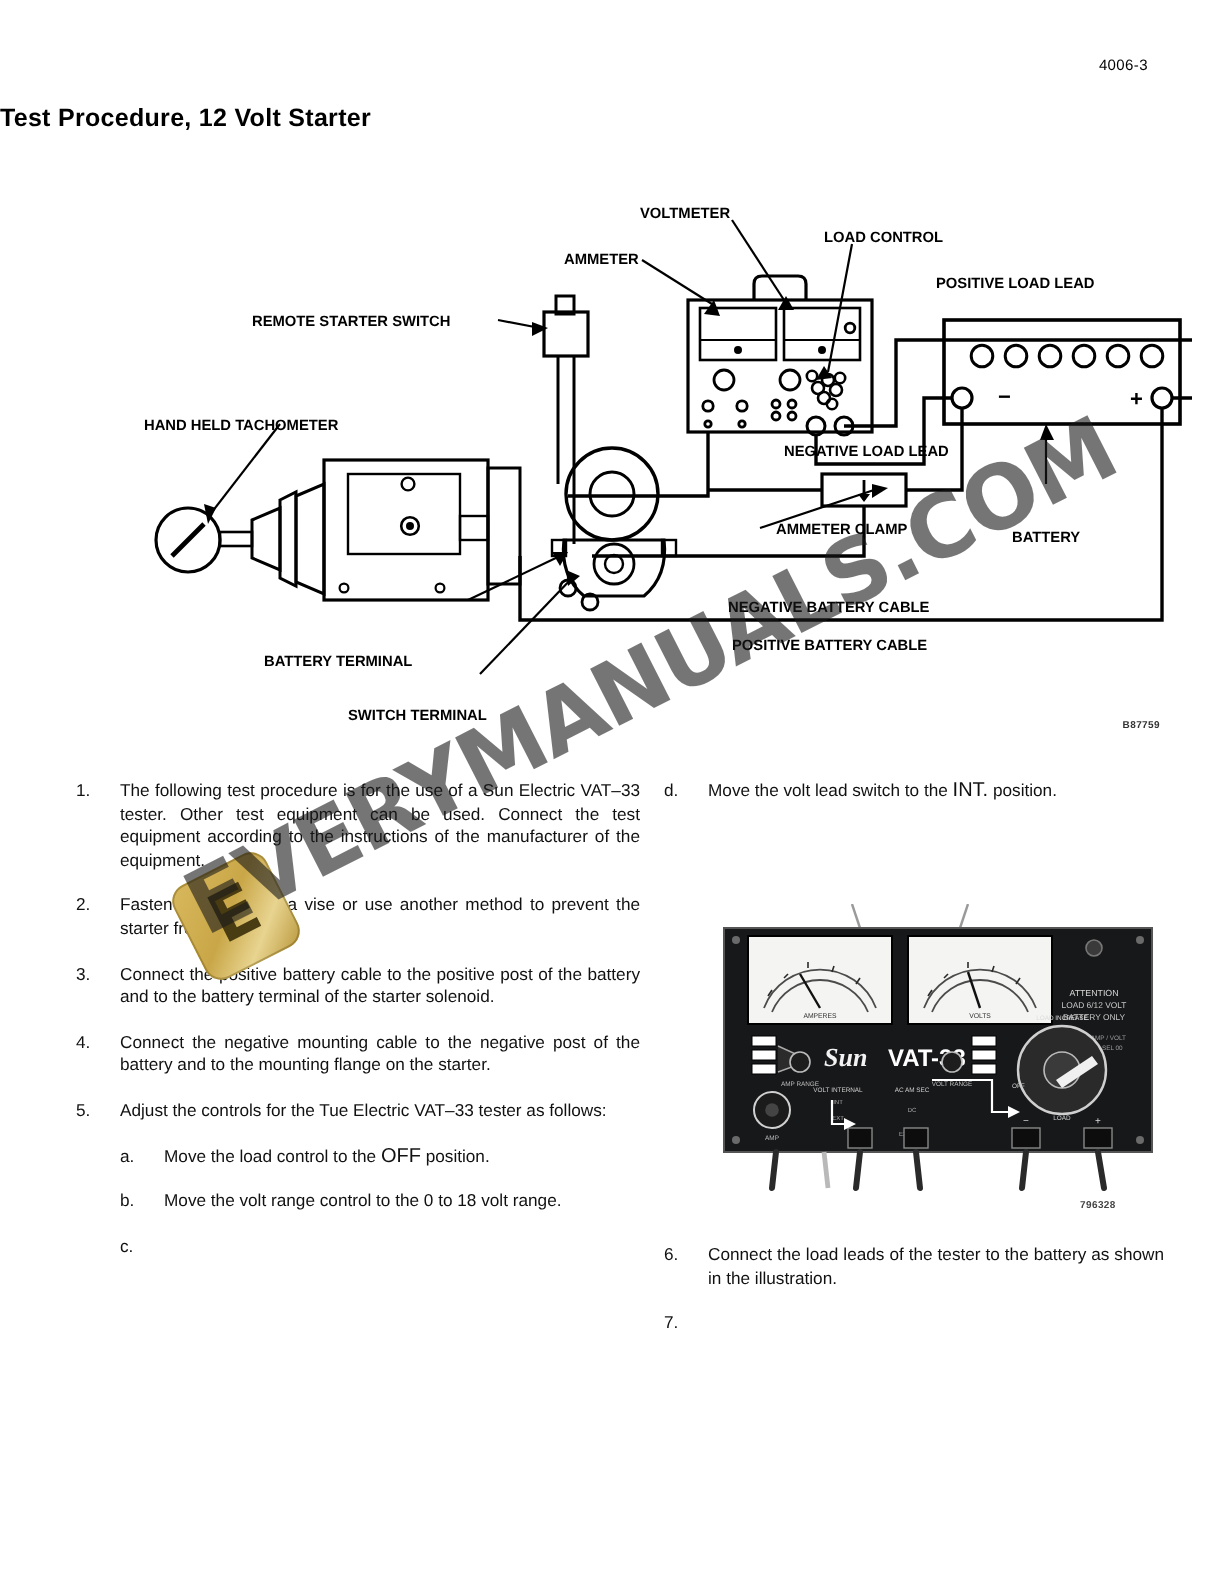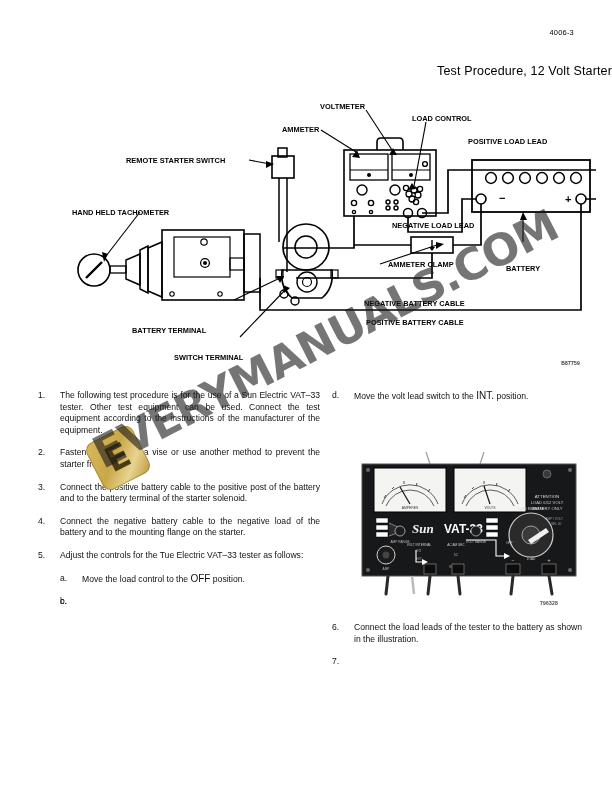--- a/index.html
+++ b/index.html
@@ -9,22 +9,22 @@
     color:#000;position:relative;overflow:hidden;
   }
   .page{position:relative;width:612px;height:792px;}
 
   
   .page-number{
     position:absolute;right:38px;top:28px;
     font-size:7.5px;letter-spacing:.2px;color:#000;
   }
   .doc-title{
-    position:absolute;left:0;right:0;top:64px;
-    text-align:right;font-size:12.5px;font-weight:normal;
+    position:absolute;left:0;right:0;top:52px;
+    text-align:left;font-size:12.5px;font-weight:bold;
     letter-spacing:.15px;
   }
 
   
   .figure{position:absolute;left:44px;top:82px;width:552px;height:300px;}
   .figure svg{display:block;}
   .fig-id{
     position:absolute;right:16px;top:278px;
     font-size:5px;font-weight:bold;color:#333;letter-spacing:.2px;
   }
@@ -237,30 +237,30 @@
     <p class="para">
       <span class="num">1.</span><span>The following test procedure is for the use of a Sun Electric VAT–33 tester. Other test equipment can be used. Connect the test equipment according to the instructions of the manufacturer of the equipment.</span>
     </p>
     <p class="para">
       <span class="num">2.</span><span>Fasten the starter in a vise or use another method to prevent the starter from moving.</span>
     </p>
     <p class="para">
       <span class="num">3.</span><span>Connect the positive battery cable to the positive post of the battery and to the battery terminal of the starter solenoid.</span>
     </p>
     <p class="para">
-      <span class="num">4.</span><span>Connect the negative battery cable to the negative load of the battery and to the mounting flange on the starter.</span>
+      <span class="num">4.</span><span>Connect the negative mounting cable to the negative post of the battery and to the mounting flange on the starter.</span>
     </p>
     <p class="para">
       <span class="num">5.</span><span>Adjust the controls for the Tue Electric VAT–33 tester as follows:</span>
     </p>
     <p class="para sub">
       <span class="num">a.</span><span>Move the load control to the </span><span class="sc">OFF</span><span> position.</span>
     </p>
     <p class="para sub">
-      <span class="num">b.</span>
+      <span class="num">b.</span><span>Move the volt range control to the 0 to 18 volt range.</span>
     </p>
     <p class="para sub">
       <span class="num">c.</span>
     </p>
   </div>
 
   <div class="col col-right">
     <p class="para sub" style="padding-left:22px;">
       <span class="num" style="left:0;">d.</span><span>Move the volt lead switch to the </span><span class="sc">INT.</span><span> position.</span>
     </p>

